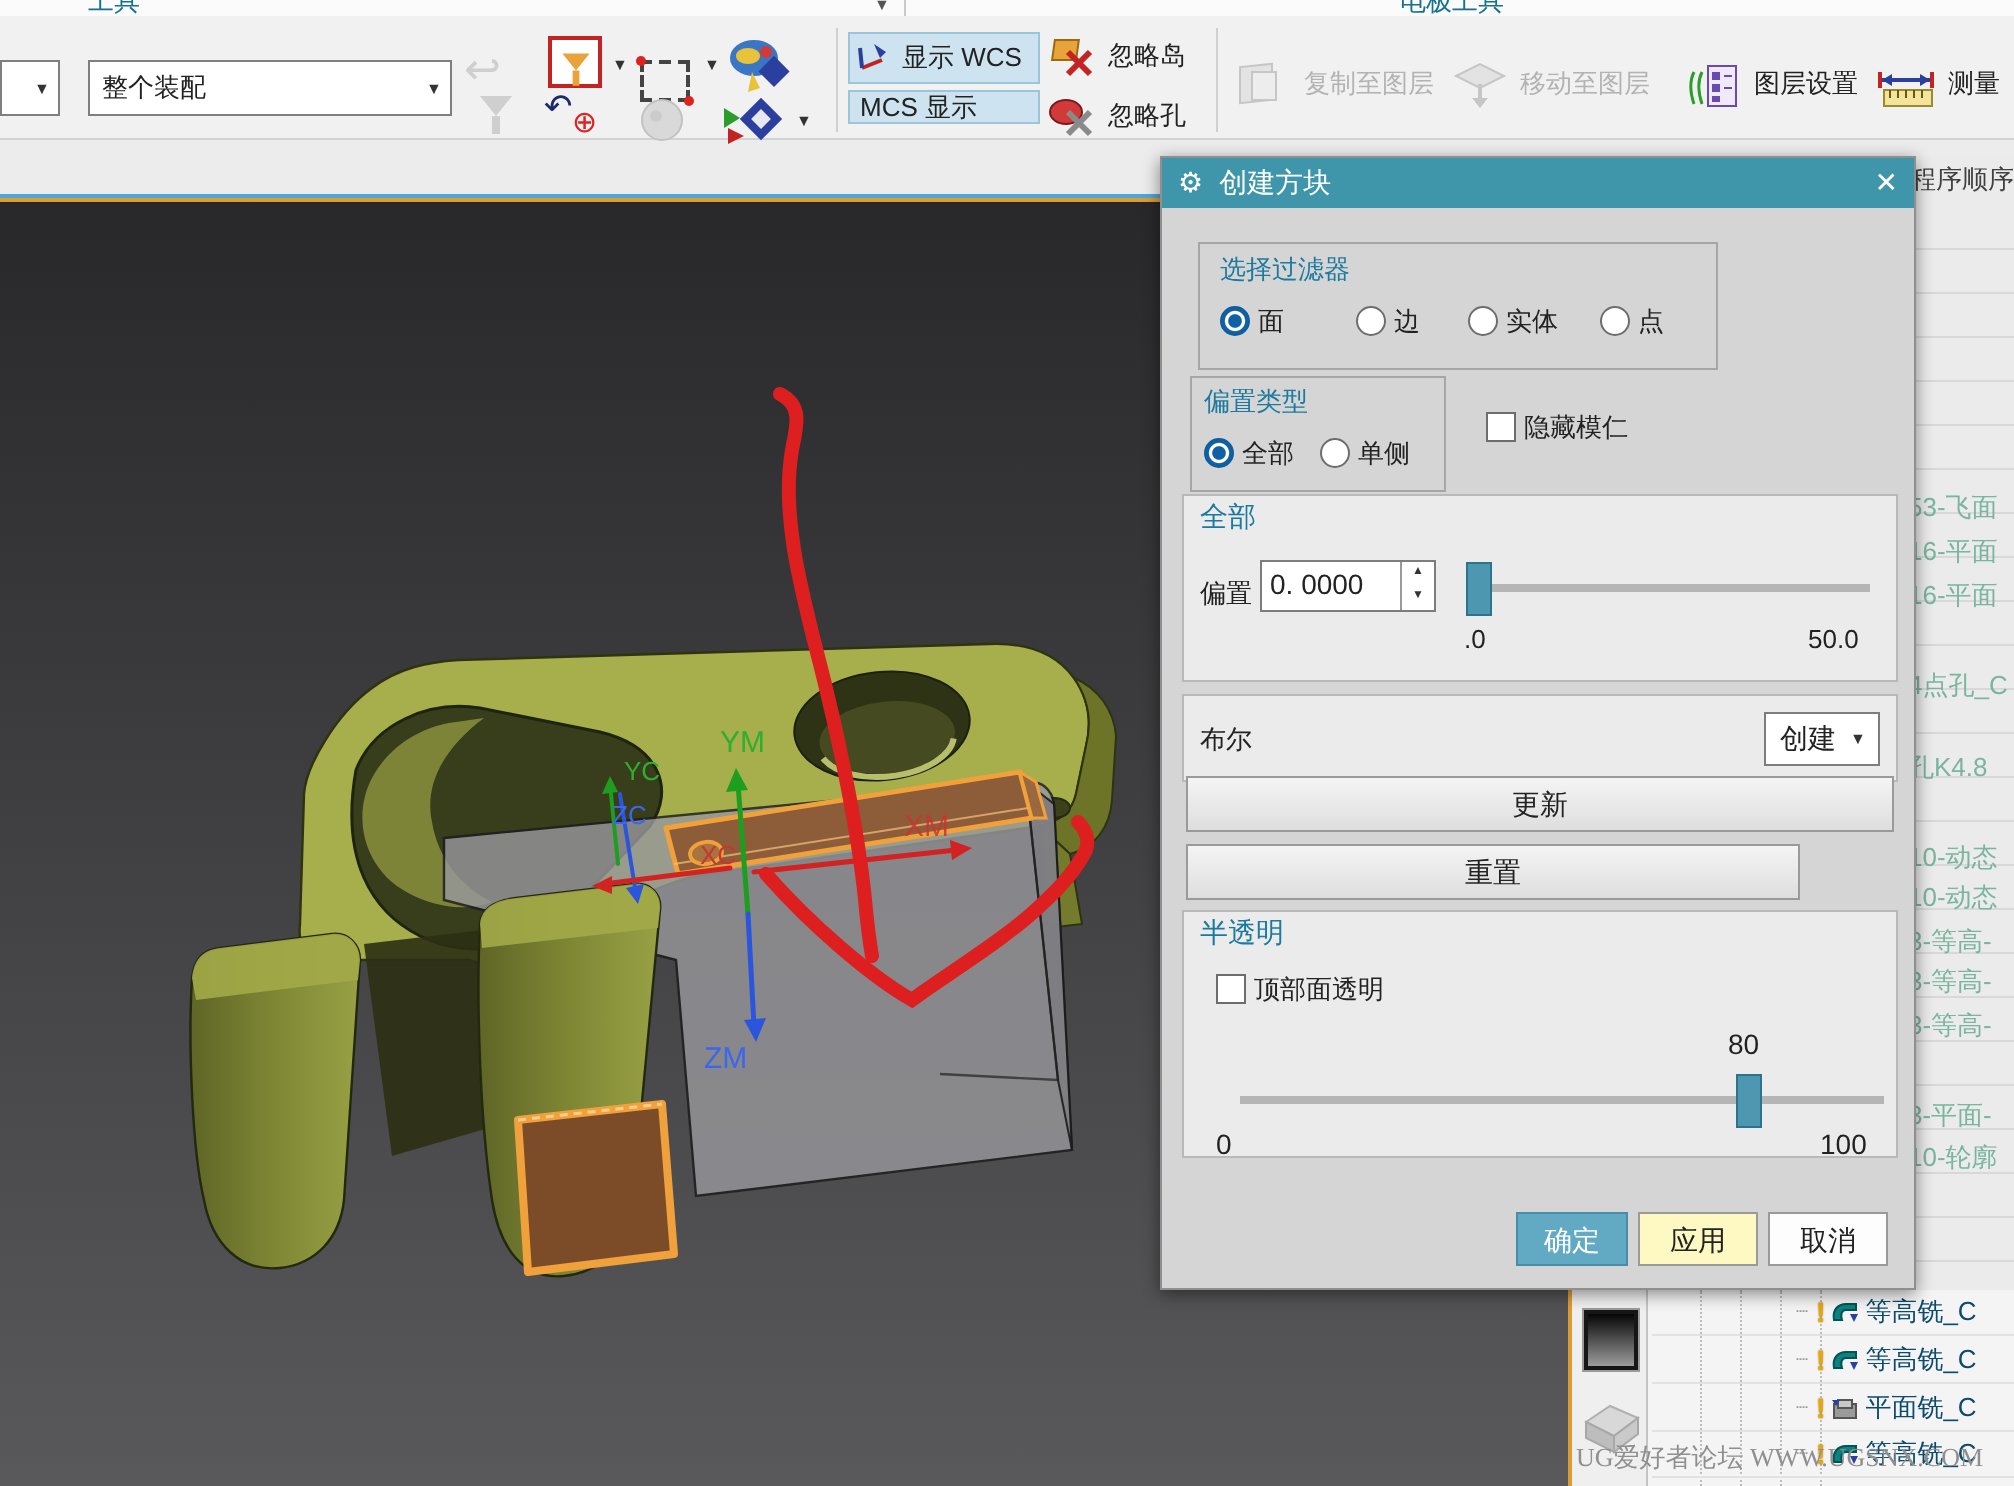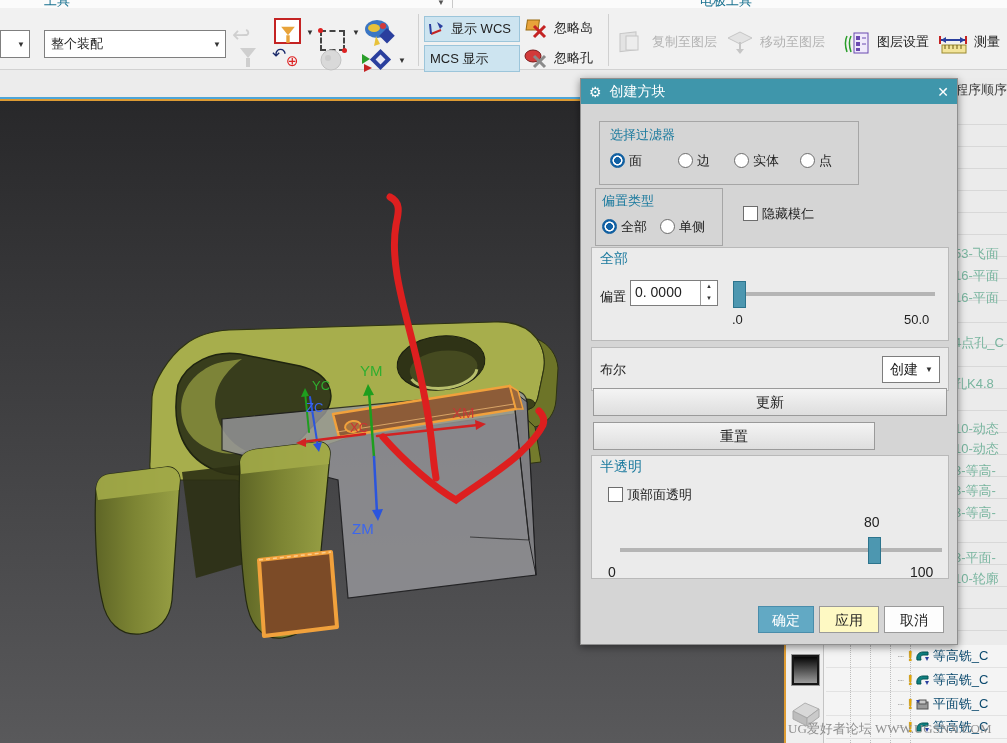--- a/index.html
+++ b/index.html
@@ -144,21 +144,21 @@
   <div class="vsep2" style="left:418px;top:6px;height:52px"></div>
 
   <div class="rbtn hl" style="left:424px;top:8px;width:96px;height:26px">
     <svg width="18" height="18">
       <line x1="4" y1="14" x2="14" y2="10" stroke="#c42323" stroke-width="2"></line>
       <line x1="4" y1="14" x2="3" y2="4" stroke="#2a3f9e" stroke-width="2"></line>
       <path d="M10 2 L16 6 L13 9 Z" fill="#2a3f9e"></path>
     </svg>
     <span>显示 WCS</span>
   </div>
-  <div class="rbtn hl" style="left:424px;top:37px;width:96px;height:27px;padding-left:5px">
+  <div class="rbtn hl" style="left:424px;top:37px;width:96px;height:17px;padding-left:5px">
     <span>MCS 显示</span>
   </div>
 
   <div class="rbtn" style="left:524px;top:8px">
     <svg width="24" height="24">
       <rect x="4" y="4" width="12" height="10" fill="#e8a33a" stroke="#9a6a10" transform="skewX(-8)"></rect>
       <line x1="10" y1="10" x2="21" y2="21" stroke="#c42323" stroke-width="3"></line>
       <line x1="21" y1="10" x2="10" y2="21" stroke="#c42323" stroke-width="3"></line>
     </svg>
     <span>忽略岛</span>
@@ -361,21 +361,21 @@
 
   <div class="panel" style="left:10px;top:268px;width:358px;height:44px">
     <span class="ritem" style="left:8px;top:13px">布尔</span>
     <div class="select" style="left:290px;top:8px;width:58px;height:27px">
       <span class="sv">创建</span>
       <span class="sa">▼</span>
     </div>
   </div>
 
   <div class="wbtn" style="left:12px;top:309px;width:354px;height:28px">更新</div>
-  <div class="wbtn" style="left:12px;top:343px;width:282px;height:28px">重置</div>
+  <div class="wbtn" style="left:12px;top:343px;width:307px;height:28px">重置</div>
 
   <div class="panel" style="left:10px;top:376px;width:358px;height:124px">
     <span class="panel-title" style="left:8px;top:2px">半透明</span>
     <span class="ritem" style="left:16px;top:30px"><span class="chk"></span><span class="lbl">顶部面透明</span></span>
     <span class="slbl" style="left:272px;top:58px;font-size:14px">80</span>
     <div class="track" style="left:28px;top:92px;width:322px"></div>
     <div class="thumb" style="left:276px;top:81px"></div>
     <span class="slbl" style="left:16px;top:108px;font-size:14px">0</span>
     <span class="slbl" style="left:318px;top:108px;font-size:14px">100</span>
   </div>

